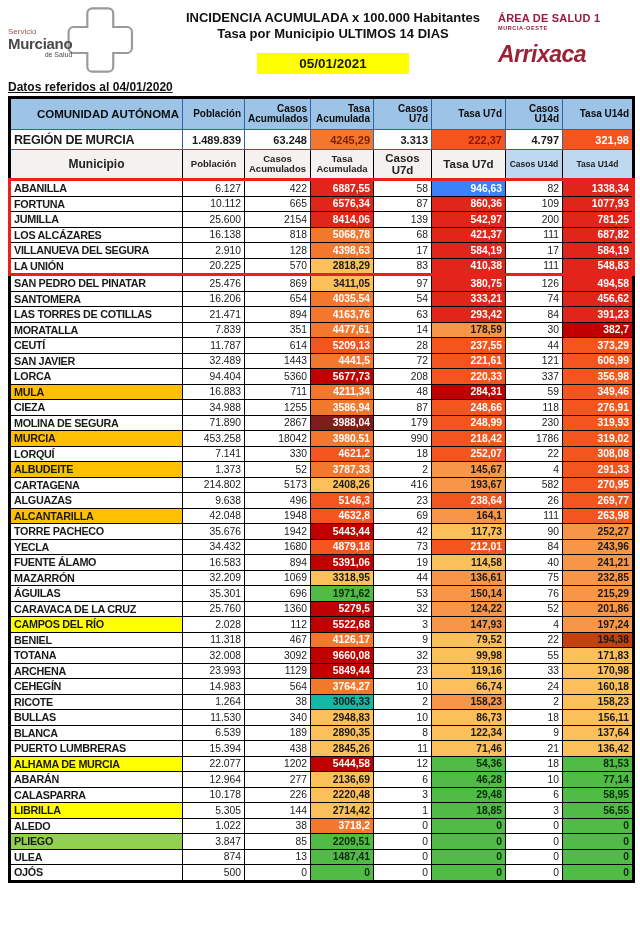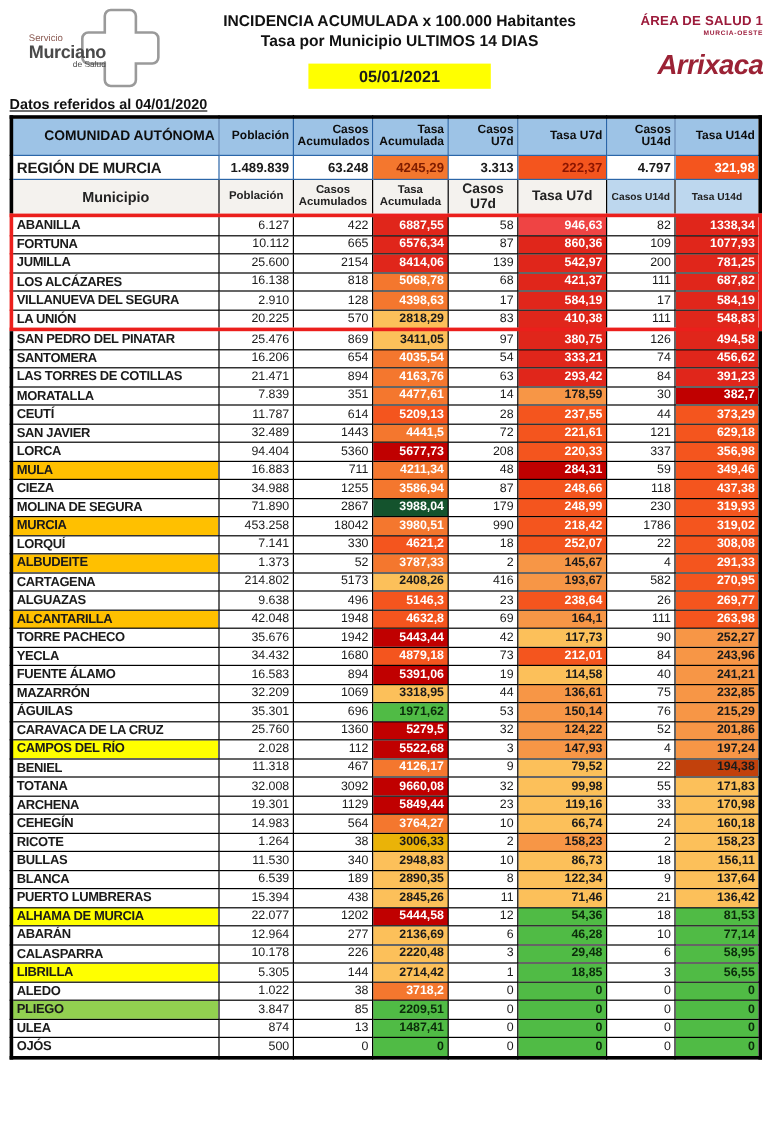--- a/index.html
+++ b/index.html
@@ -3,30 +3,30 @@
 <meta charset="utf-8">
 <style>
   html,body{margin:0;padding:0;background:#ffffff;}
   body{width:640px;font-family:"Liberation Sans",sans-serif;color:#1a1a1a;}
   .page{width:640px;height:946px;background:#fff;overflow:hidden;position:relative;}
 
   
   .topbar{display:flex;align-items:flex-start;height:74px;padding-top:4px;}
   .logo-block{position:relative;width:168px;height:72px;flex:0 0 auto;}
   .cross-svg{position:absolute;left:62px;top:0;}
-  .logo-text{position:absolute;left:24px;top:24px;line-height:1.0;text-align:left;}
+  .logo-text{position:absolute;left:8px;top:24px;line-height:1.0;text-align:left;}
   .logo-l1{display:block;font-size:8px;color:#8a5a52;}
   .logo-l2{display:block;font-size:15px;font-weight:bold;color:#4a4a4a;letter-spacing:-0.3px;}
   .logo-l3{display:block;font-size:7px;color:#4a4a4a;text-align:right;}
 
   .title-block{flex:1 1 auto;text-align:center;padding-top:6px;}
   .title-line{font-size:13px;font-weight:bold;color:#111;line-height:1.25;}
   .datebox{margin:10px auto 0 auto;width:152px;background:#FFFF00;font-size:13.5px;font-weight:bold;text-align:center;padding:3px 0;}
 
-  .area-block{flex:0 0 auto;width:138px;text-align:right;padding-top:8px;padding-right:4px;}
+  .area-block{flex:0 0 auto;width:138px;text-align:left;padding-top:8px;padding-right:4px;}
   .area-l1{font-size:11px;font-weight:bold;color:#9C1B3B;letter-spacing:0.2px;}
   .area-l2{font-size:5.5px;font-weight:bold;color:#9C1B3B;letter-spacing:0.6px;margin-top:1px;}
   .brand{margin-top:10px;font-size:23px;font-weight:bold;font-style:italic;color:#9B2235;letter-spacing:-0.5px;}
 
   .note{font-size:12px;font-weight:bold;text-decoration:underline;margin:2px 0 2px 8px;color:#111;}
 
   
   table{border-collapse:collapse;table-layout:fixed;width:624px;margin-left:8px;border:3px solid #000;font-family:"Liberation Sans",sans-serif;}
   td,th{border:1.5px solid #000;padding:0 3px;overflow:hidden;white-space:nowrap;font-size:10.5px;}
 
@@ -123,21 +123,21 @@
           <th class="blue">Tasa U14d</th>
         </tr>
       </thead>
       <tbody class="red-group">
         <tr>
           <td class="name">ABANILLA</td>
           <td class="num">6.127</td>
           <td class="num">422</td>
           <td class="tasa" style="background: rgb(224, 38, 27); color: rgb(255, 255, 255);">6887,55</td>
           <td class="num">58</td>
-          <td class="tasa" style="background: #ef4444; color: rgb(255, 255, 255);">946,63</td>
+          <td class="tasa" style="background: #3b82f6; color: rgb(255, 255, 255);">946,63</td>
           <td class="num">82</td>
           <td class="tasa" style="background: rgb(224, 38, 27); color: rgb(255, 255, 255);">1338,34</td>
         </tr>
         <tr>
           <td class="name">FORTUNA</td>
           <td class="num">10.112</td>
           <td class="num">665</td>
           <td class="tasa" style="background: rgb(224, 38, 27); color: rgb(255, 255, 255);">6576,34</td>
           <td class="num">87</td>
           <td class="tasa" style="background: rgb(224, 38, 27); color: rgb(255, 255, 255);">860,36</td>
@@ -237,21 +237,21 @@
           <td class="tasa" style="background: rgb(244, 85, 30); color: rgb(255, 255, 255);">373,29</td>
         </tr>
         <tr>
           <td class="name">SAN JAVIER</td>
           <td class="num">32.489</td>
           <td class="num">1443</td>
           <td class="tasa" style="background: rgb(244, 119, 46); color: rgb(255, 255, 255);">4441,5</td>
           <td class="num">72</td>
           <td class="tasa" style="background: rgb(244, 85, 30); color: rgb(255, 255, 255);">221,61</td>
           <td class="num">121</td>
-          <td class="tasa" style="background: rgb(244, 85, 30); color: rgb(255, 255, 255);">629,18</td>
+          <td class="tasa" style="background: rgb(244, 85, 30); color: rgb(255, 255, 255);">606,99</td>
         </tr>
         <tr>
           <td class="name">LORCA</td>
           <td class="num">94.404</td>
           <td class="num">5360</td>
           <td class="tasa" style="background: rgb(192, 0, 0); color: rgb(255, 255, 255);">5677,73</td>
           <td class="num">208</td>
           <td class="tasa" style="background: rgb(244, 85, 30); color: rgb(255, 255, 255);">220,33</td>
           <td class="num">337</td>
           <td class="tasa" style="background: rgb(244, 85, 30); color: rgb(255, 255, 255);">356,98</td>
@@ -267,27 +267,27 @@
           <td class="tasa" style="background: rgb(244, 85, 30); color: rgb(255, 255, 255);">349,46</td>
         </tr>
         <tr>
           <td class="name">CIEZA</td>
           <td class="num">34.988</td>
           <td class="num">1255</td>
           <td class="tasa" style="background: rgb(244, 119, 46); color: rgb(255, 255, 255);">3586,94</td>
           <td class="num">87</td>
           <td class="tasa" style="background: rgb(244, 85, 30); color: rgb(255, 255, 255);">248,66</td>
           <td class="num">118</td>
-          <td class="tasa" style="background: rgb(244, 85, 30); color: rgb(255, 255, 255);">437,38</td>
+          <td class="tasa" style="background: rgb(244, 85, 30); color: rgb(255, 255, 255);">276,91</td>
         </tr>
         <tr>
           <td class="name">MOLINA DE SEGURA</td>
           <td class="num">71.890</td>
           <td class="num">2867</td>
-          <td class="tasa" style="background: #14532d; color: rgb(255, 255, 255);">3988,04</td>
+          <td class="tasa" style="background: #7f1d1d; color: rgb(255, 255, 255);">3988,04</td>
           <td class="num">179</td>
           <td class="tasa" style="background: rgb(244, 85, 30); color: rgb(255, 255, 255);">248,99</td>
           <td class="num">230</td>
           <td class="tasa" style="background: rgb(244, 85, 30); color: rgb(255, 255, 255);">319,93</td>
         </tr>
         <tr>
           <td class="name" style="background: rgb(255, 192, 0);">MURCIA</td>
           <td class="num">453.258</td>
           <td class="num">18042</td>
           <td class="tasa" style="background: rgb(244, 119, 46); color: rgb(255, 255, 255);">3980,51</td>
@@ -431,21 +431,21 @@
           <td class="num">32.008</td>
           <td class="num">3092</td>
           <td class="tasa" style="background: rgb(192, 0, 0); color: rgb(255, 255, 255);">9660,08</td>
           <td class="num">32</td>
           <td class="tasa" style="background: rgb(252, 192, 90); color: rgb(26, 26, 26);">99,98</td>
           <td class="num">55</td>
           <td class="tasa" style="background: rgb(252, 192, 90); color: rgb(26, 26, 26);">171,83</td>
         </tr>
         <tr>
           <td class="name">ARCHENA</td>
-          <td class="num">19.301</td>
+          <td class="num">23.993</td>
           <td class="num">1129</td>
           <td class="tasa" style="background: rgb(192, 0, 0); color: rgb(255, 255, 255);">5849,44</td>
           <td class="num">23</td>
           <td class="tasa" style="background: rgb(252, 192, 90); color: rgb(26, 26, 26);">119,16</td>
           <td class="num">33</td>
           <td class="tasa" style="background: rgb(252, 192, 90); color: rgb(26, 26, 26);">170,98</td>
         </tr>
         <tr>
           <td class="name">CEHEGÍN</td>
           <td class="num">14.983</td>
@@ -453,21 +453,21 @@
           <td class="tasa" style="background: rgb(244, 119, 46); color: rgb(255, 255, 255);">3764,27</td>
           <td class="num">10</td>
           <td class="tasa" style="background: rgb(252, 192, 90); color: rgb(26, 26, 26);">66,74</td>
           <td class="num">24</td>
           <td class="tasa" style="background: rgb(252, 192, 90); color: rgb(26, 26, 26);">160,18</td>
         </tr>
         <tr>
           <td class="name">RICOTE</td>
           <td class="num">1.264</td>
           <td class="num">38</td>
-          <td class="tasa" style="background: #eab308; color: rgb(26, 26, 26);">3006,33</td>
+          <td class="tasa" style="background: #14b8a6; color: rgb(26, 26, 26);">3006,33</td>
           <td class="num">2</td>
           <td class="tasa" style="background: rgb(247, 150, 70); color: rgb(26, 26, 26);">158,23</td>
           <td class="num">2</td>
           <td class="tasa" style="background: rgb(252, 192, 90); color: rgb(26, 26, 26);">158,23</td>
         </tr>
         <tr>
           <td class="name">BULLAS</td>
           <td class="num">11.530</td>
           <td class="num">340</td>
           <td class="tasa" style="background: rgb(252, 192, 90); color: rgb(26, 26, 26);">2948,83</td>

